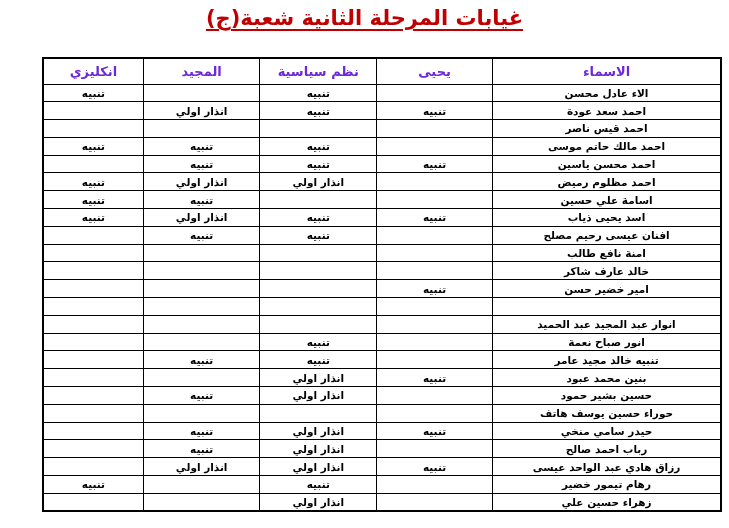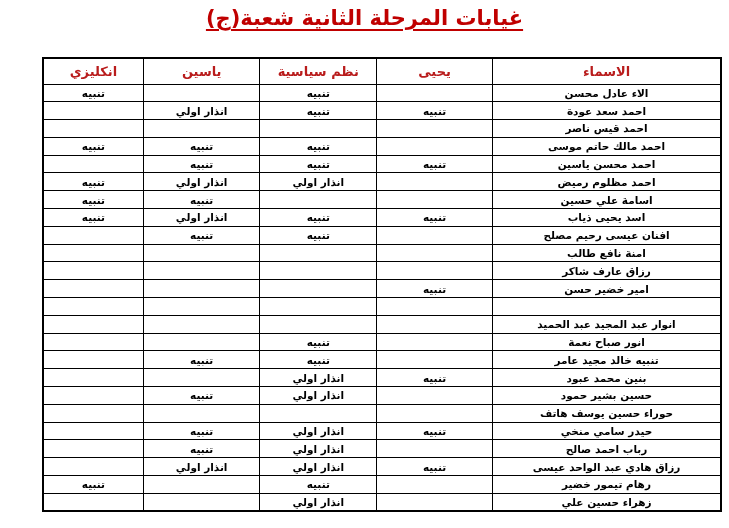--- a/index.html
+++ b/index.html
@@ -43,21 +43,21 @@
     border: 1px solid #000000;
     padding: 0 2px;
     text-align: center;
     vertical-align: middle;
     overflow: hidden;
     white-space: nowrap;
   }
   #absence-table thead tr { height: 26px; }
   #absence-table tbody tr { height: 17.8px; }
   #absence-table th {
-    color: #b91c1c;
+    color: #6d28d9;
     font-weight: bold;
     font-size: 13px;
   }
   #absence-table td {
     color: #000000;
     font-weight: bold;
     font-size: 10.5px;
   }
   
   col.c-names  { width: 33.7%; }
@@ -79,21 +79,21 @@
       <col class="c-tijari">
       <col class="c-nuthum">
       <col class="c-idari">
       <col class="c-inglizi">
     </colgroup>
     <thead>
       <tr>
           <th>الاسماء</th>
           <th>يحيى</th>
           <th>نظم سياسية</th>
-          <th>ياسين</th>
+          <th>المجيد</th>
           <th>انكليزي</th>
         </tr>
     </thead>
     <tbody>
     <tr>
           <td>الاء عادل محسن</td>
           <td></td>
           <td>تنبيه</td>
           <td></td>
           <td>تنبيه</td>
@@ -155,21 +155,21 @@
           <td></td>
         </tr>
         <tr>
           <td>امنة نافع طالب</td>
           <td></td>
           <td></td>
           <td></td>
           <td></td>
         </tr>
         <tr>
-          <td>رزاق عارف شاكر</td>
+          <td>خالد عارف شاكر</td>
           <td></td>
           <td></td>
           <td></td>
           <td></td>
         </tr>
         <tr>
           <td>امير خضير حسن</td>
           <td>تنبيه</td>
           <td></td>
           <td></td>

